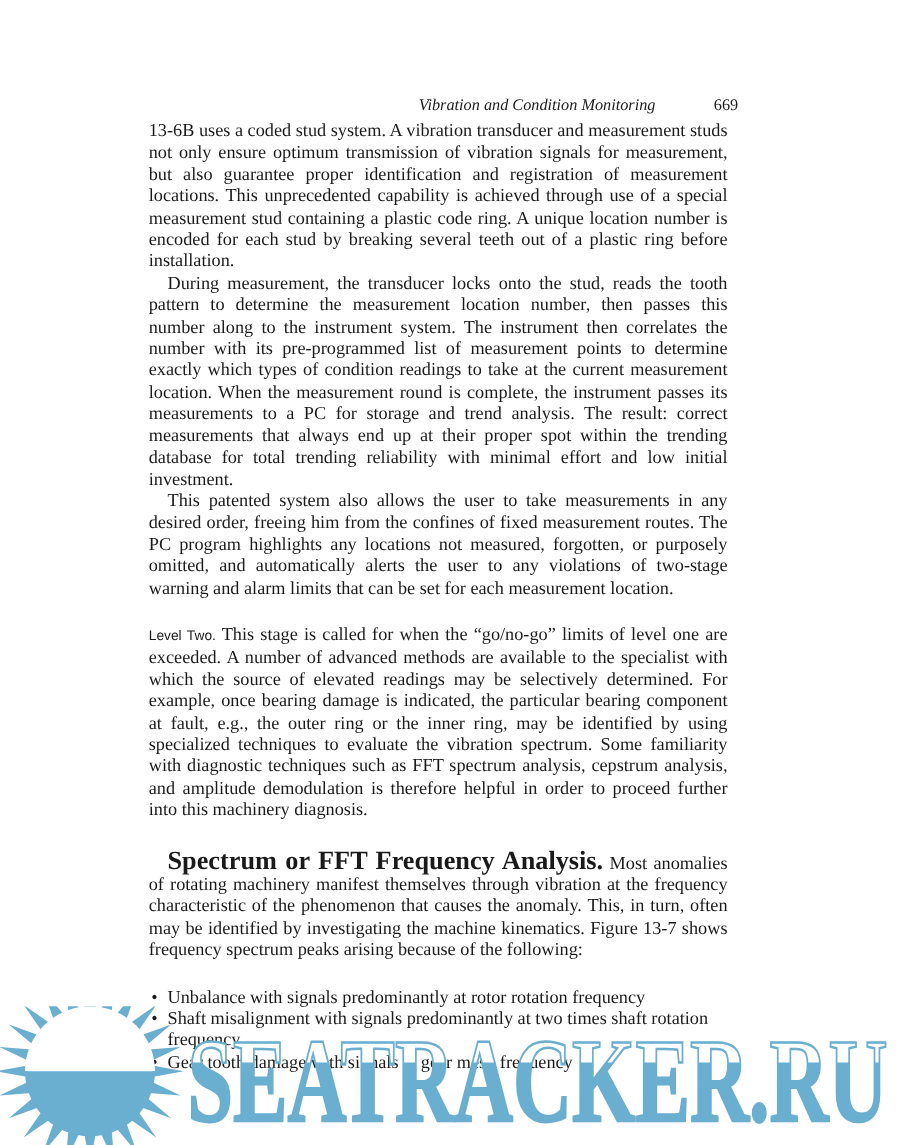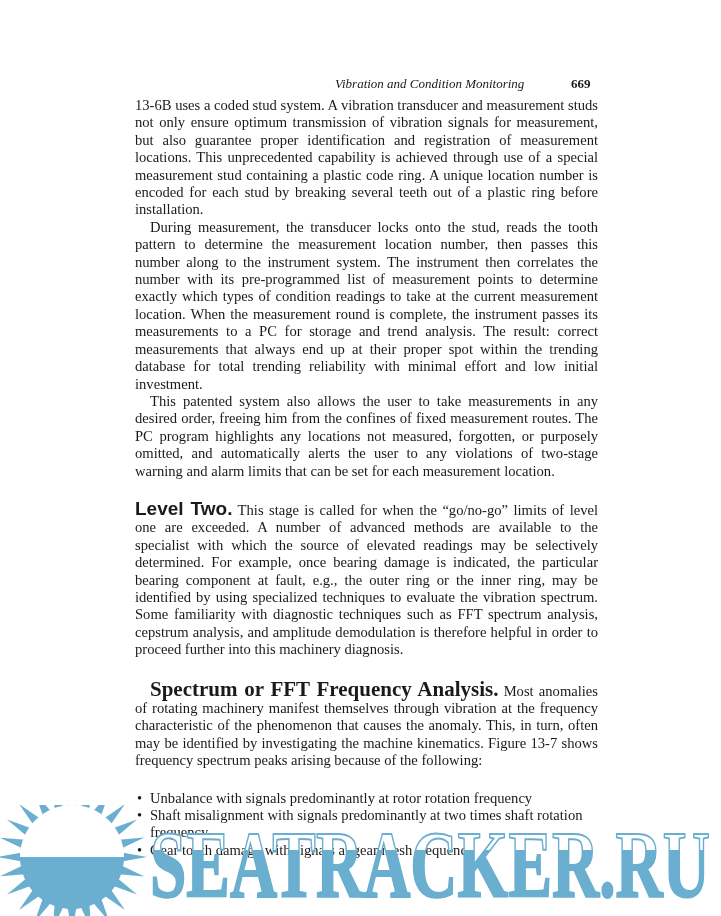--- a/index.html
+++ b/index.html
@@ -1,26 +1,26 @@
 <!DOCTYPE html>
 <html><head>
 <meta charset="utf-8">
 <style>
   html, body { margin: 0; padding: 0; background: #ffffff; }
   body { width: 721px; height: 916px; position: relative; overflow: hidden; font-family: "Liberation Serif", "DejaVu Serif", serif; color: #1a1a1a; }
   .page { position: absolute; left: 0; top: 0; width: 721px; height: 916px; }
   .running-head { position: absolute; top: 76px; left: 335px; width: 240px; font-size: 13px; white-space: nowrap; }
   .running-head .title { font-style: italic; }
-  .running-head .num { font-weight: bold; position: absolute; left: 236px; }
-  .body { position: absolute; left: 135px; top: 97px; width: 463px; font-size: 14.6px; line-height: 17.4px; text-align: justify; }
+  .running-head .num { font-weight: normal; position: absolute; left: 236px; }
+  .body { position: absolute; left: 119px; top: 97px; width: 463px; font-size: 14.6px; line-height: 17.4px; text-align: justify; }
   .body p { margin: 0; }
   .indent { text-indent: 15px; }
   .gap1 { height: 20px; }
   .gap2 { height: 22px; }
-  .sans-bold { font-family: "Liberation Sans", "DejaVu Sans", sans-serif; font-weight: bold; font-size: 19px; }
+  .sans-bold { font-family: "Liberation Sans", "DejaVu Sans", sans-serif; font-weight: normal; font-size: 11px; }
   .serif-bold { font-weight: bold; font-size: 21px; }
   ul.bullets { list-style: none; margin: 0; padding: 0; }
   ul.bullets li { position: relative; padding-left: 15px; text-align: left; }
   ul.bullets li::before { content: "•"; position: absolute; left: 2px; top: 0; }
   .bl-gap { height: 20px; }
   .watermark { position: absolute; left: 0; top: 805px; width: 721px; height: 111px; pointer-events: none; }
 </style>
 </head>
 <body>
 

